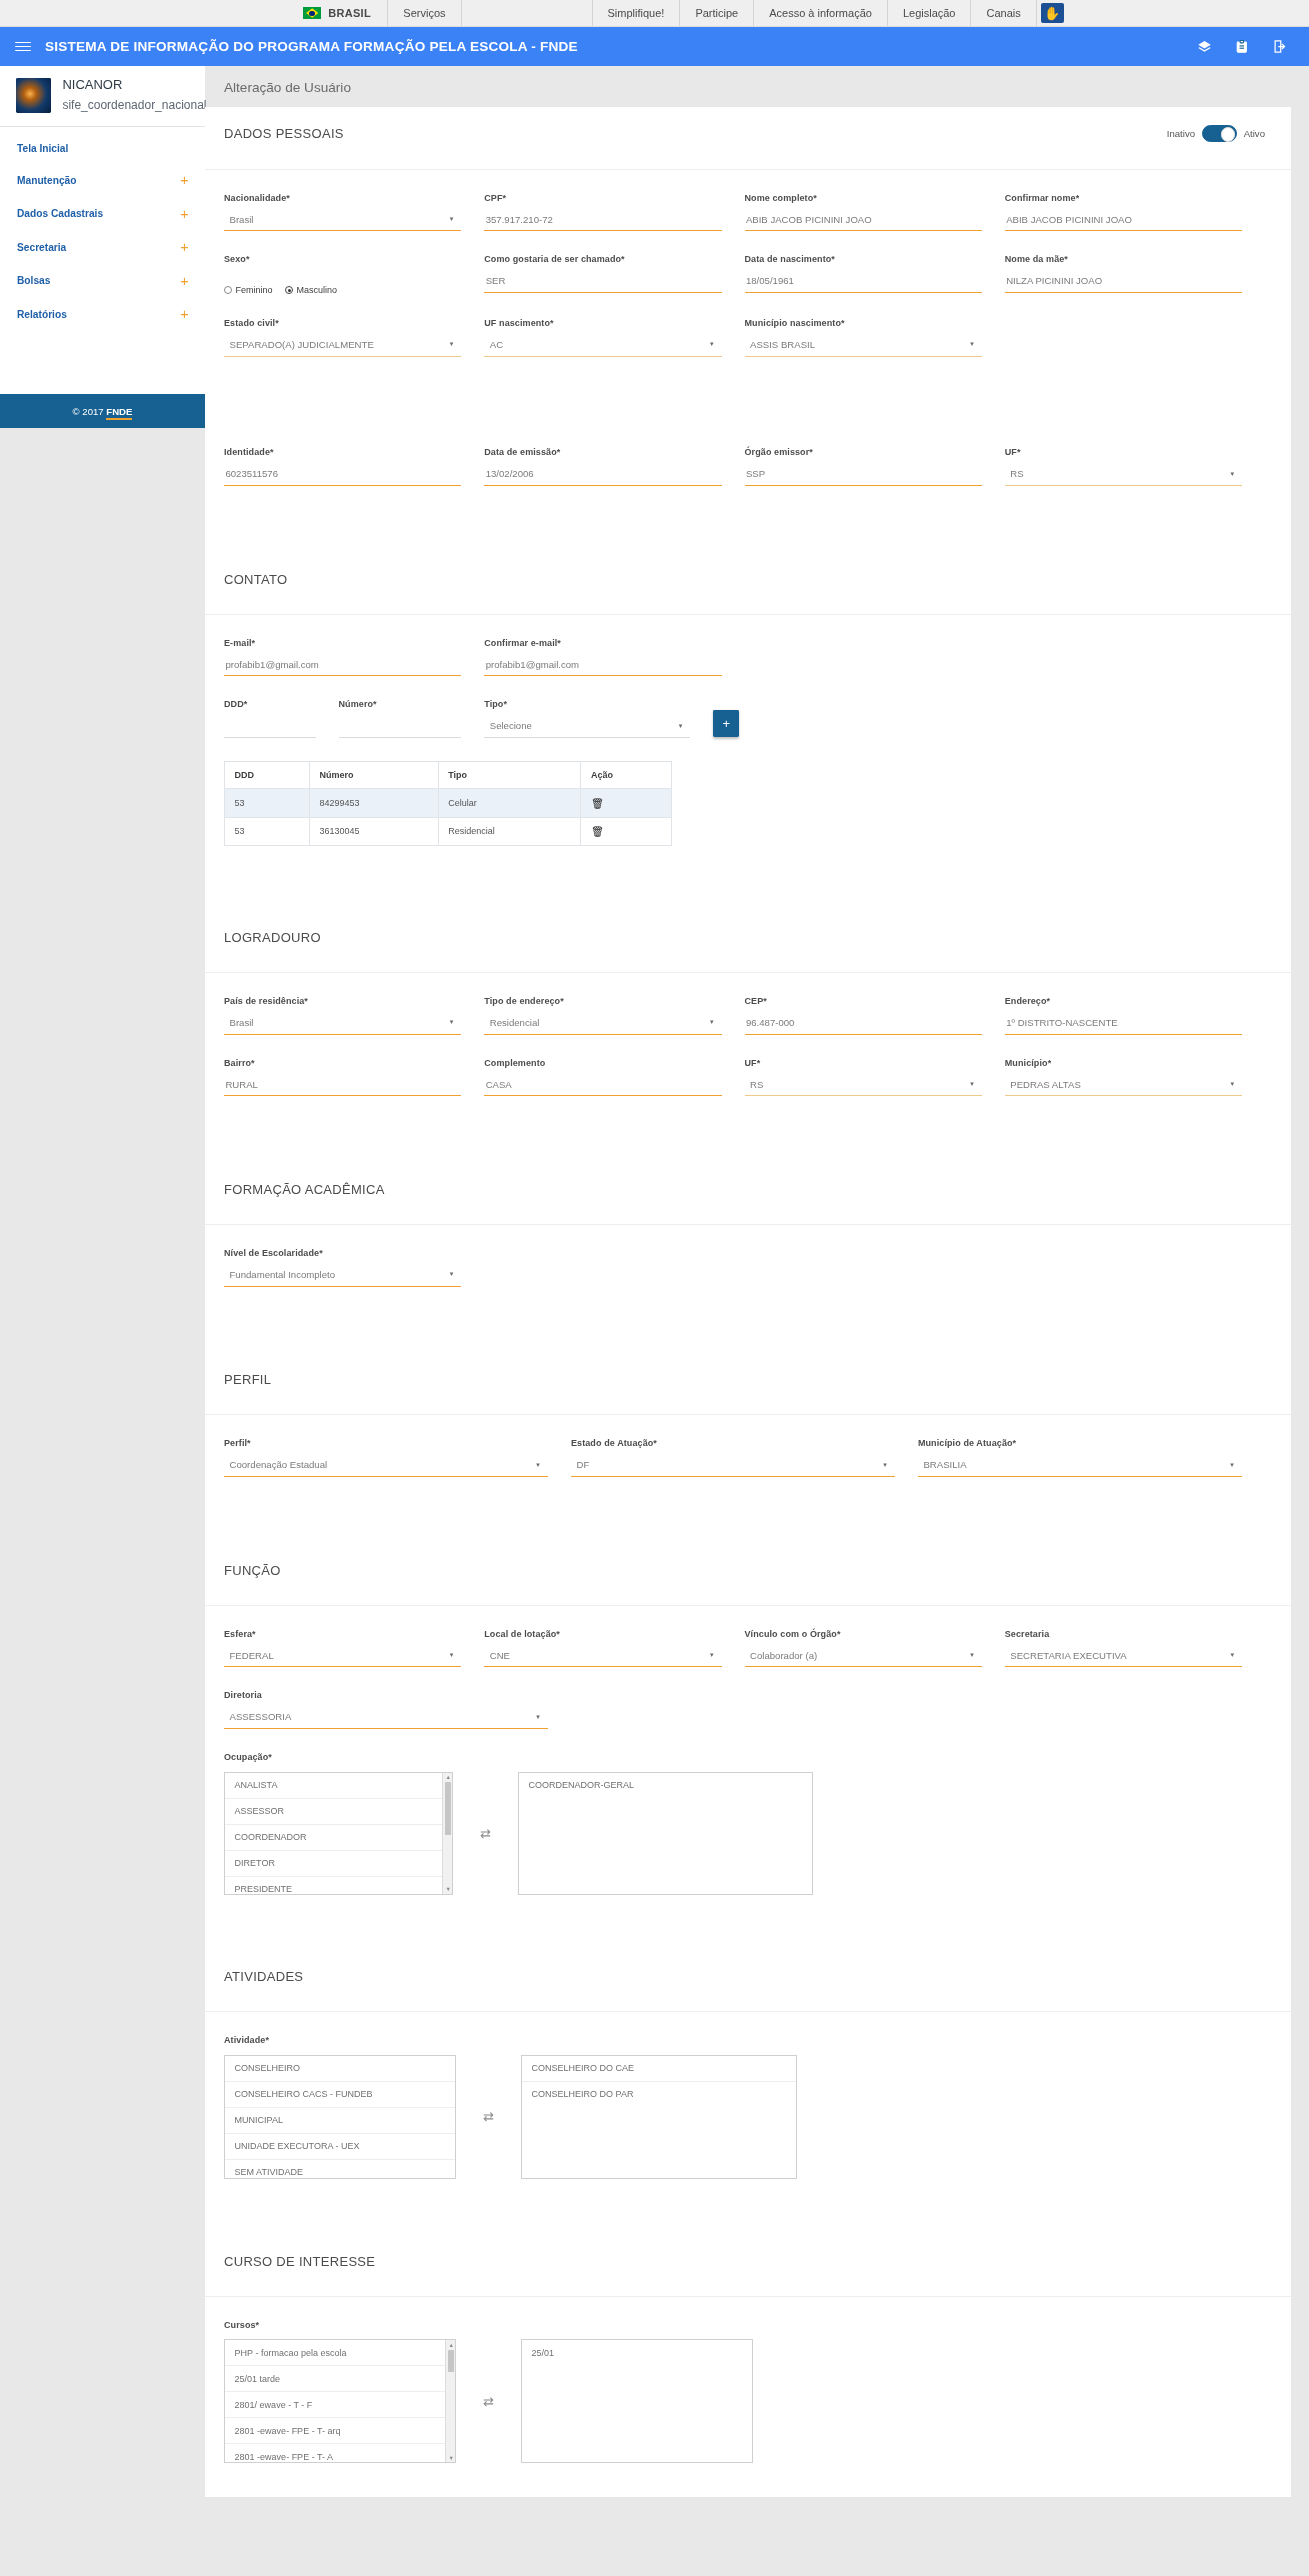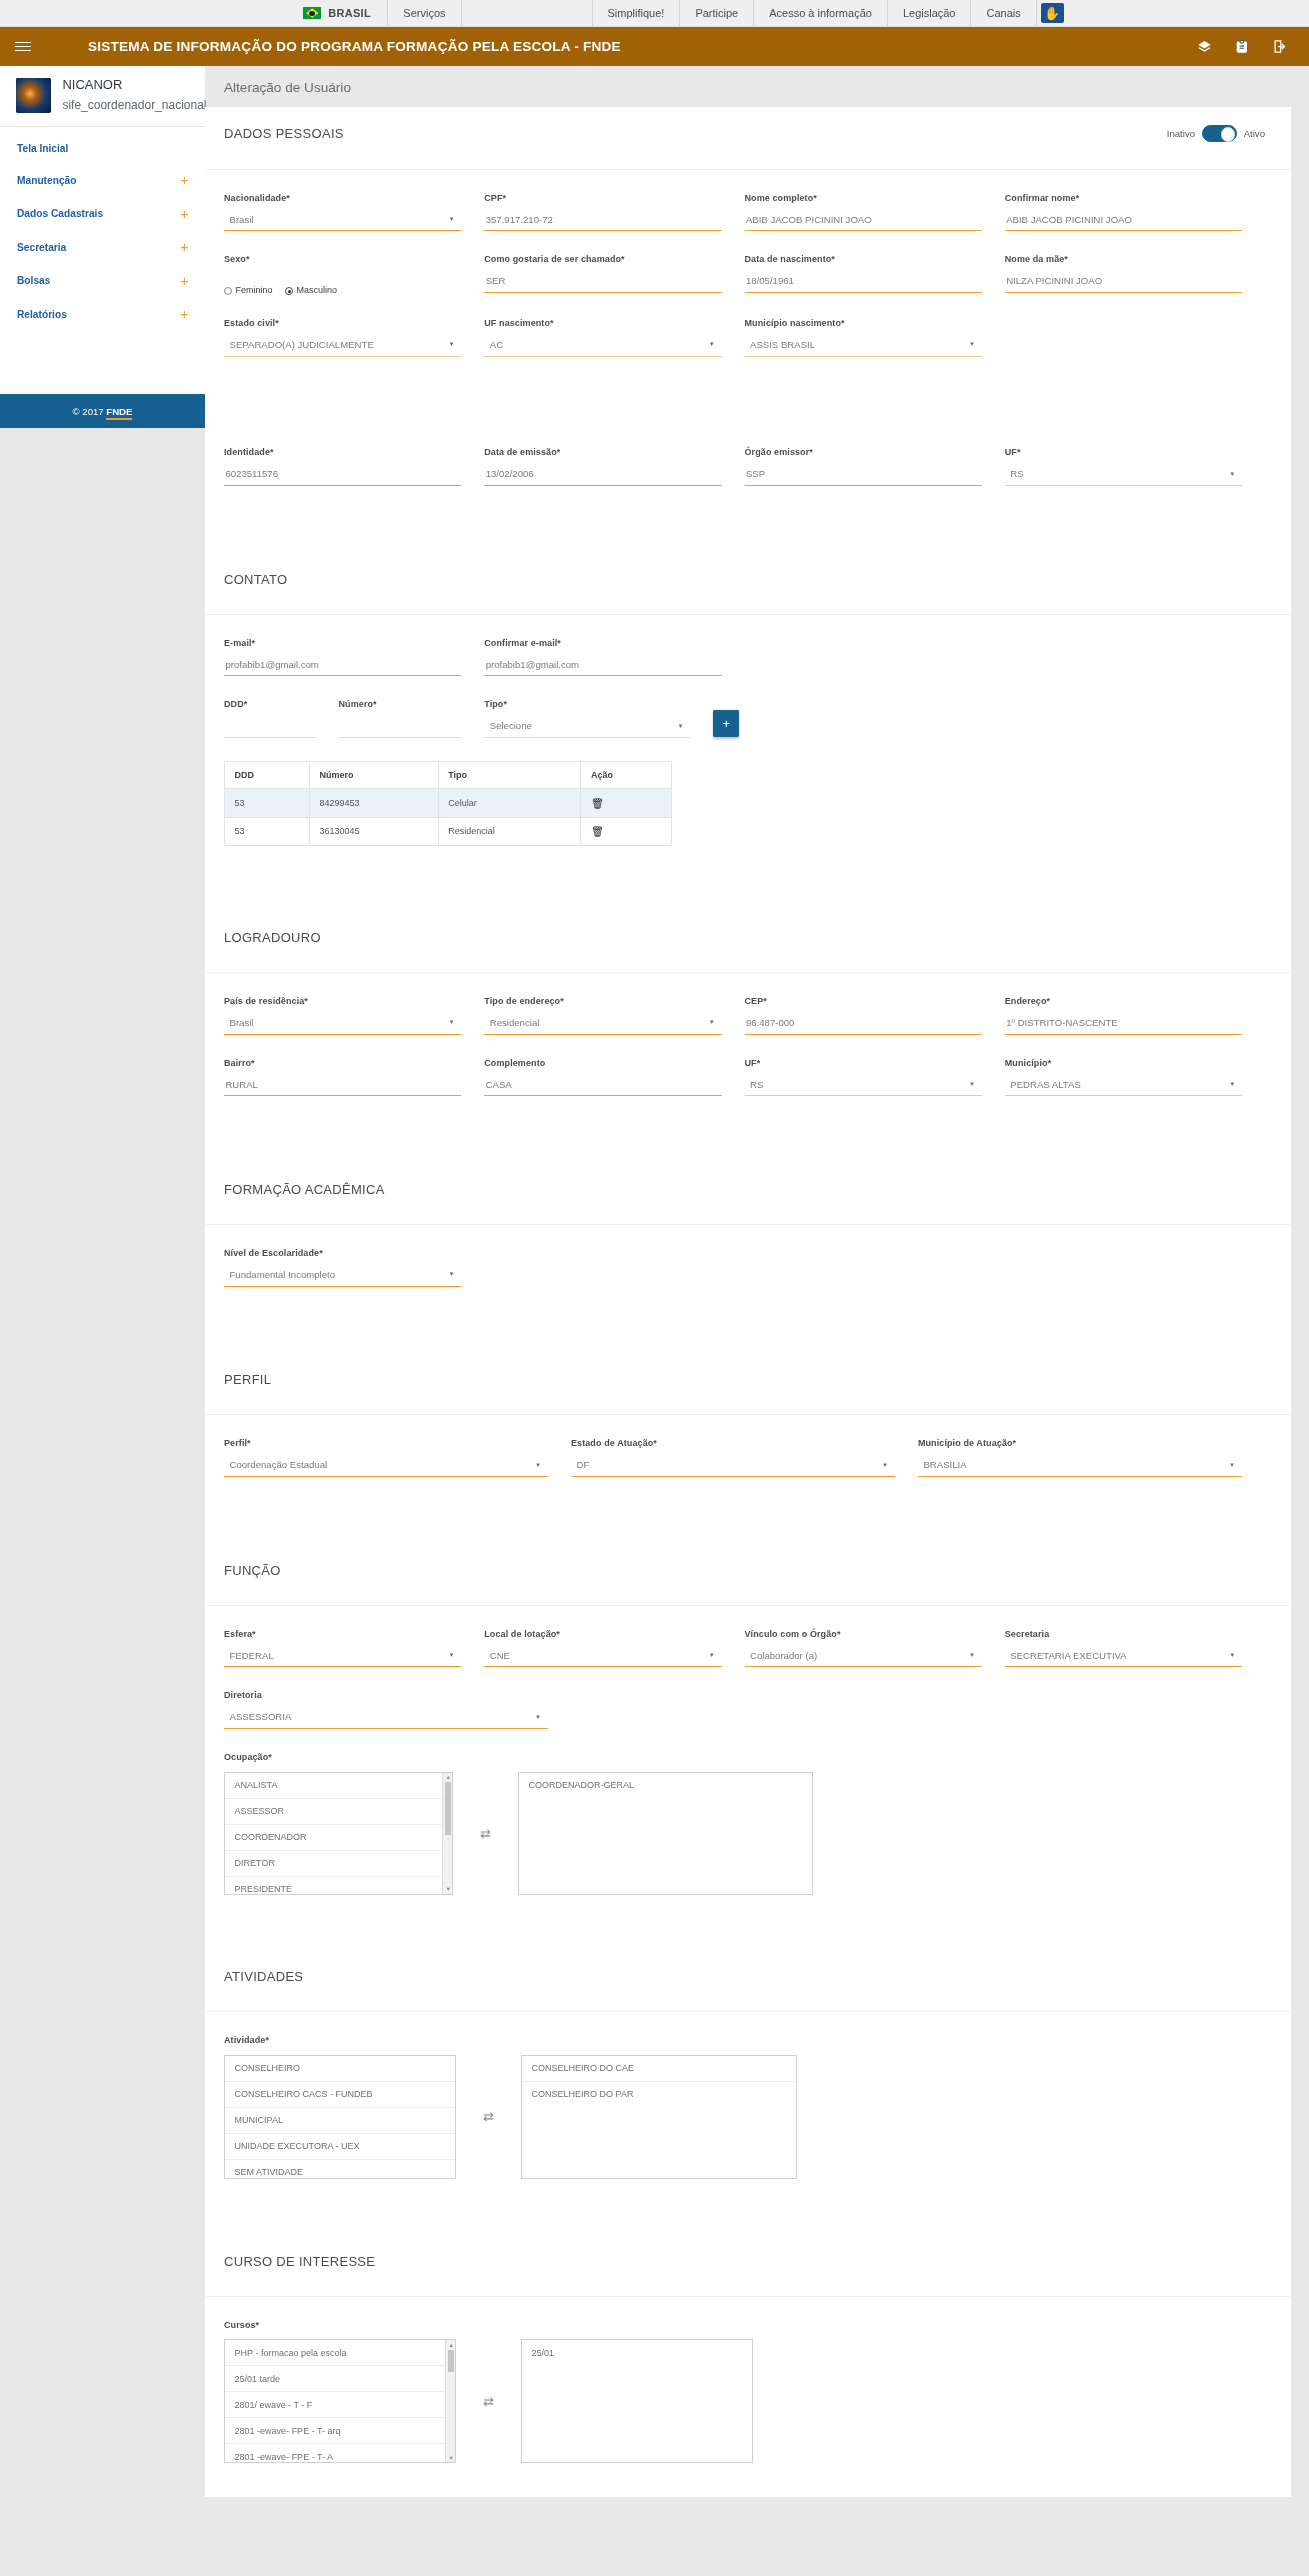--- a/index.html
+++ b/index.html
@@ -41,22 +41,22 @@
   }
   .gov-link:first-of-type { border-left: none; }
   .gov-accessibility {
     width: 23px; margin: 2.7px 0 2.7px 4.1px; background: #1c4f94;
     border-radius: 2px; display: flex; align-items: center;
     justify-content: center; color: #fff; font-size: 13px; cursor: pointer;
   }
 
   
   .app-header {
-    height: 39px; background: #a16207;
-    display: flex; align-items: center; color: #fff; gap: 43px;
+    height: 39px; background: #3b82f6;
+    display: flex; align-items: center; color: #fff;
   }
   .hamburger {
     margin-left: 15px; margin-right: 13.6px; width: 16.4px;
     display: flex; flex-direction: column; gap: 2.7px; cursor: pointer;
   }
   .hamburger span { display: block; height: 1.4px; background: #fff; border-radius: 0.7px; }
   .app-title {
     font-size: 13.6px; font-weight: bold; letter-spacing: 0.2px;
     white-space: nowrap;
   }
@@ -138,21 +138,21 @@
   .input.grey-line { border-bottom: 1.4px solid #efc98a; }
   .input .val { display: block; padding-left: 1.4px; }
   .input.select .val { padding-left: 5.5px; }
   .input.select::after {
     content: "▼"; position: absolute; right: 6.8px; top: 2.7px;
     font-size: 6.1px; color: #6b6b6b;
   }
   .input.empty { min-height: 19px; }
 
   .radios { display: flex; gap: 12.3px; align-items: center; padding-top: 11px; }
-  .radio { display: flex; align-items: flex-end; gap: 3.4px; font-size: 9px; color: #3d3d3d; cursor: pointer; }
+  .radio { display: flex; align-items: center; gap: 3.4px; font-size: 9px; color: #3d3d3d; cursor: pointer; }
   .rb {
     width: 8.2px; height: 8.2px; border-radius: 50%;
     border: 0.7px solid #8a8a8a; background: #fff; display: inline-block; position: relative;
   }
   .rb.on { border-color: #444; }
   .rb.on::after {
     content: ""; position: absolute; left: 1.7px; top: 1.7px;
     width: 3.4px; height: 3.4px; border-radius: 50%; background: #333;
   }
 

